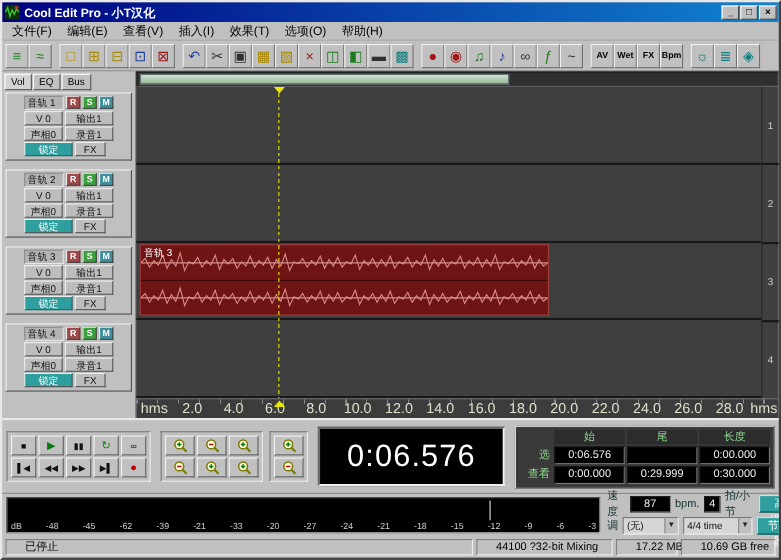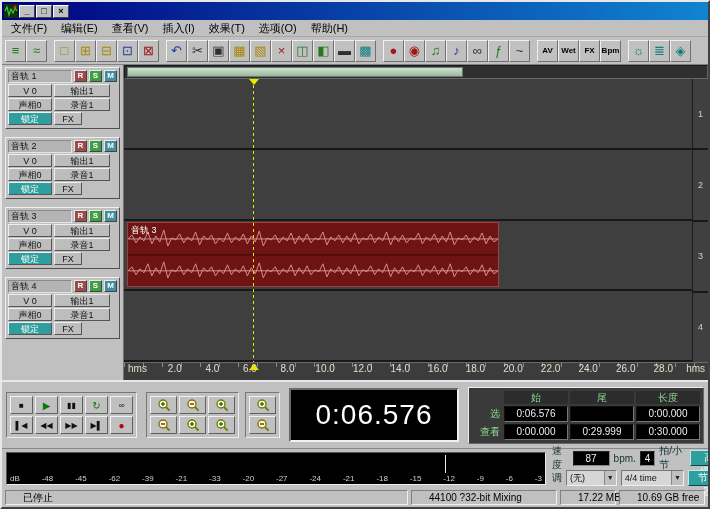--- a/index.html
+++ b/index.html
@@ -37,21 +37,21 @@
   .c-red{color:#a01818}.c-tea{color:#0f7d7d}.c-drk{color:#303030}
   
   .main{flex:1;display:flex;min-height:0;background:var(--chrome);}
   .leftpanel{width:122px;flex:none;border-right:1px solid #707070;display:flex;
     flex-direction:column;padding:2px 0 0 2px;}
   .tabsrow{display:flex;gap:1px;height:15px;margin-bottom:2px;}
   .tab{font-size:9px;padding:1px 5px;background:var(--chrome);border:1px solid;
     border-color:#fff #555 #555 #fff;cursor:default;}
   .tab.active{background:#d4d4d4;}
   .tblock{height:62px;margin:0 3px 8px 1px;background:var(--chrome);
-    border:1px solid;border-color:#efefef #505050 #505050 #efefef;padding:1px 2px;}
+    border:1px solid;border-color:#efefef #505050 #505050 #efefef;padding:1px 16px;}
   .tbrow{display:flex;gap:2px;margin:1px 0;height:13px;}
   .tname{flex:1;background:#b4b4b4;border:1px solid;border-color:#8a8a8a #e5e5e5 #e5e5e5 #8a8a8a;
     font-size:9px;line-height:11px;padding-left:2px;color:#111;cursor:default;}
   .mini{width:13px;height:12px;font-size:8px;font-weight:bold;color:#fff;border:1px solid;
     border-color:#e8e8e8 #444 #444 #e8e8e8;text-align:center;line-height:10px;padding:0;cursor:default;}
   .mini.r{background:#9c4a4a}.mini.s{background:#3f9e3f}.mini.m{background:#3f8f9e}
   .tbtn2{height:13px;background:#bdbdbd;border:1px solid;border-color:#efefef #555 #555 #efefef;
     font-size:9px;line-height:10px;text-align:center;color:#111;padding:0;cursor:default;}
   .w36{width:44px}.w56{width:56px}.w44{width:44px}.w28{width:28px}
   .tealbtn{background:var(--teal) !important;color:#fff !important;}
@@ -72,21 +72,21 @@
     background:repeating-linear-gradient(180deg,var(--playhead) 0 3px,transparent 3px 6px);}
   .ph-top{position:absolute;left:125px;top:0;width:0;height:0;z-index:4;
     border-left:5px solid transparent;border-right:5px solid transparent;
     border-top:6px solid var(--playhead);}
   .numcol{width:16px;flex:none;background:#404040;border-left:1px solid #1c1c1c;
     display:flex;flex-direction:column;}
   .numcell{flex:1;display:flex;align-items:center;justify-content:center;
     font-size:9px;color:#cfcfcf;border-bottom:2px solid #181818;}
   .numcell:last-child{border-bottom:none;}
   .ruler{height:18px;flex:none;background:#3c3c3c;border-top:1px solid #6a6a6a;
-    display:flex;align-items:flex-start;font-size:10px;color:#e0e0cc;position:relative;
+    display:flex;align-items:flex-end;font-size:13px;color:#e0e0cc;position:relative;
     background-image:repeating-linear-gradient(90deg,#8a8a8a 0 1px,transparent 1px 19px);
     background-size:100% 4px;background-repeat:no-repeat;padding-bottom:2px;}
   .rl{flex:1;text-align:center;}
   .rl.end1{flex:none;width:32px;text-align:left;padding-left:4px;}
   .rl.end2{flex:none;width:26px;text-align:right;padding-right:3px;}
   .ph-bot{position:absolute;left:125px;top:1px;width:0;height:0;z-index:4;
     border-left:5px solid transparent;border-right:5px solid transparent;
     border-bottom:6px solid var(--playhead);}
   
   .transtrip{height:68px;flex:none;display:flex;align-items:center;padding:0 4px;gap:9px;
@@ -138,21 +138,21 @@
   .ddval{font-size:9px;padding:0 3px;color:#111;cursor:default;}
   .ddarrow{width:12px;height:100%;background:var(--chrome);border-left:1px solid #888;
     font-size:7px;line-height:13px;text-align:center;color:#222;cursor:default;}
   .ddw56{width:58px}.ddw70{width:72px}
   .ddw56 .ddval,.ddw70 .ddval{flex:1;}
   
   .statusbar{height:20px;flex:none;display:flex;gap:3px;align-items:center;padding:2px 3px;}
   .scell{height:15px;border:1px solid;border-color:#808080 #f0f0f0 #f0f0f0 #808080;
     font-size:10px;line-height:13px;padding:0 17px;color:#000;cursor:default;white-space:nowrap;}
   .sgrow{flex:1;}
-  .sw118{width:146px}.sw74{width:56px}.sw84{width:86px}
+  .sw118{width:124px}.sw74{width:56px}.sw84{width:86px}
 </style>
 </head>
 <body>
 
 <svg width="0" height="0" style="position:absolute">
   <symbol id="lens-plus" viewBox="0 0 14 14">
     <circle cx="6" cy="6" r="4" fill="#fffbe0" stroke="#7a7a00" stroke-width="1.4"></circle>
     <line x1="9" y1="9" x2="12.6" y2="12.6" stroke="#7a7a00" stroke-width="2"></line>
     <line x1="4" y1="6" x2="8" y2="6" stroke="#0a7a0a" stroke-width="1.4"></line>
     <line x1="6" y1="4" x2="6" y2="8" stroke="#0a7a0a" stroke-width="1.4"></line>
@@ -165,20 +165,21 @@
 </svg>
 
 <div class="window">
 
   <div class="titlebar">
     <svg class="appicon" viewBox="0 0 14 14">
       <rect x="0" y="0" width="14" height="14" fill="#103010"></rect>
       <polyline points="1,7 3,3 5,11 7,5 9,9 11,4 13,7" fill="none" stroke="#30d030" stroke-width="1.2"></polyline>
       <circle cx="11" cy="3" r="1.5" fill="#d03030"></circle>
     </svg>
+    <span class="ttl">Cool Edit Pro - 小T汉化</span>
     <button class="winbtn">_</button>
     <button class="winbtn">□</button>
     <button class="winbtn">×</button>
   </div>
 
   <div class="menubar">
     <span class="menuitem">文件(F)</span>
     <span class="menuitem">编辑(E)</span>
     <span class="menuitem">查看(V)</span>
     <span class="menuitem">插入(I)</span>
@@ -229,20 +230,25 @@
     <div class="tbgroup">
       <button class="tbn c-tea">☼</button>
       <button class="tbn c-tea">≣</button>
       <button class="tbn c-tea">◈</button>
     </div>
   </div>
 
   <div class="main">
 
     <div class="leftpanel">
+      <div class="tabsrow">
+        <span class="tab active">Vol</span>
+        <span class="tab">EQ</span>
+        <span class="tab">Bus</span>
+      </div>
 
       <div class="tblock">
         <div class="tbrow">
           <span class="tname">音轨 1</span>
           <button class="mini r">R</button>
           <button class="mini s">S</button>
           <button class="mini m">M</button>
         </div>
         <div class="tbrow">
           <button class="tbtn2 w36">V 0</button>

